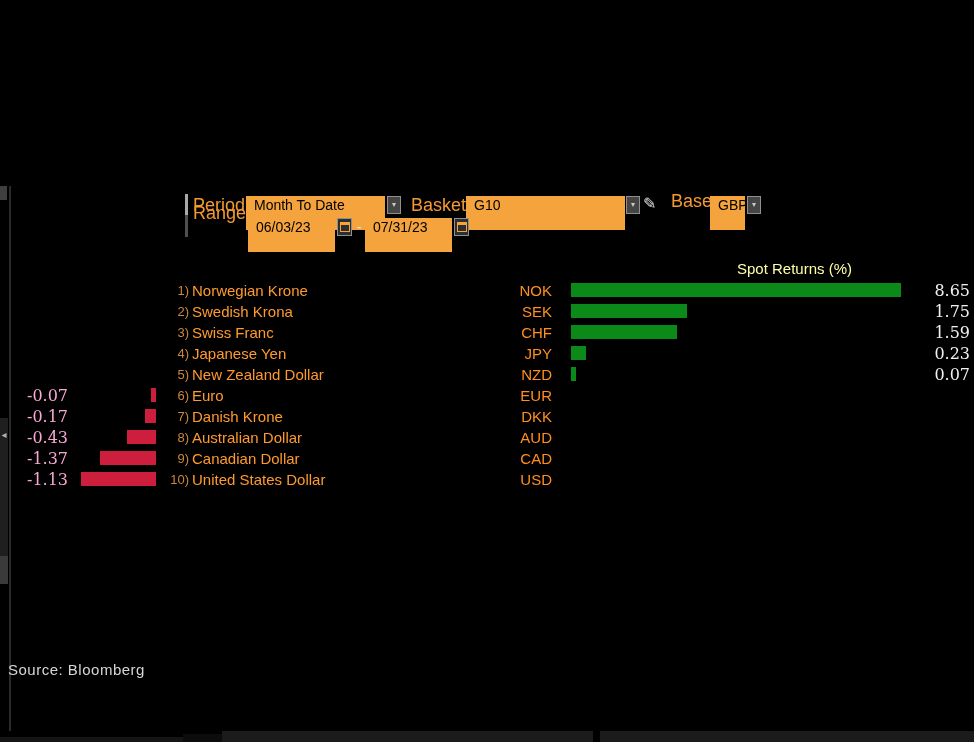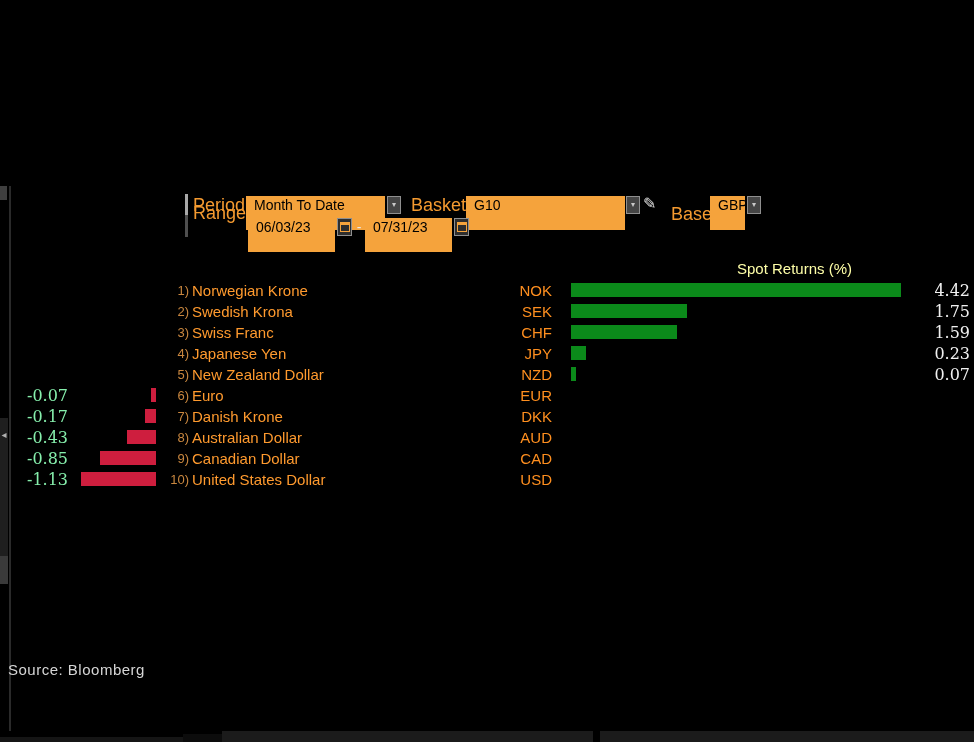--- a/index.html
+++ b/index.html
@@ -21,21 +21,21 @@
   .tb-dash{position:absolute;left:354px;top:218px;width:10px;color:#e8e8e8;font-size:14px;
            line-height:18px;text-align:center;}
   .pencil{position:absolute;left:643px;top:194px;font-size:16px;color:#e0e0e0;cursor:pointer;}
 
   
   .chart-title{position:absolute;left:0;top:258px;width:852px;height:21px;text-align:right;
                font-size:15px;line-height:21px;color:#ffffa8;}
   .row{position:absolute;left:0;width:974px;height:21px;}
   .row span{position:absolute;display:block;}
   .nval{left:20px;width:48px;text-align:right;font-family:"DejaVu Serif",serif;
-        font-size:16px;line-height:21px;color:#86efac;}
+        font-size:16px;line-height:21px;color:#f9a8d4;}
   .bar{top:3px;height:14px;width:0;}
   .bar.neg{right:818px;}
   .bar.pos{left:571px;}
   .num{left:148px;width:41px;text-align:right;font-size:13px;line-height:21px;color:#c9873f;}
   .name{left:192px;font-size:15px;line-height:21px;color:#ff9a2e;white-space:nowrap;cursor:pointer;}
   .tkr{left:500px;width:52px;text-align:right;font-size:15px;line-height:21px;color:#ff8f1f;}
   .pval{right:4px;width:60px;text-align:right;font-family:"DejaVu Serif",serif;
         font-size:16px;line-height:21px;color:#f0f0f0;}
 
   
@@ -64,21 +64,21 @@
   <span class="tb-label" style="left:193px;top:196px">Period</span>
   <div class="tb-box" style="left:246px;top:196px;width:139px">Month To Date</div>
   <div class="tb-drop" style="left:387px;top:196px"><span>▾</span></div>
 
   <span class="tb-label" style="left:411px;top:196px">Basket</span>
   <div class="tb-box" style="left:466px;top:196px;width:159px">G10</div>
   <div class="tb-drop" style="left:626px;top:196px"><span>▾</span></div>
 
   <div class="pencil">✎</div>
 
-  <span class="tb-label" style="left:671px;top:205px">Base</span>
+  <span class="tb-label" style="left:671px;top:192px">Base</span>
   <div class="tb-box" style="left:710px;top:196px;width:35px">GBP</div>
   <div class="tb-drop" style="left:747px;top:196px"><span>▾</span></div>
 
   <span class="tb-label" style="left:193px;top:204px">Range</span>
   <div class="tb-box" style="left:248px;top:218px;width:87px">06/03/23</div>
   <div class="tb-cal" style="left:337px;top:218px">
       <span class="cal-glyph"></span>
     </div>
   <span class="tb-dash">-</span>
   <div class="tb-box" style="left:365px;top:218px;width:87px">07/31/23</div>
@@ -88,21 +88,21 @@
 
   <div class="chart-title">Spot Returns (%)</div>
 
   <div class="row" style="top:280px">
     <span class="nval"></span>
     <span class="bar neg"></span>
     <span class="num">1)</span>
     <span class="name">Norwegian Krone</span>
     <span class="tkr">NOK</span>
     <span class="bar pos" style="width: 330px; background: rgb(11, 138, 26);"></span>
-    <span class="pval">4.42</span>
+    <span class="pval">8.65</span>
   </div>
   <div class="row" style="top:301px">
     <span class="nval"></span>
     <span class="bar neg"></span>
     <span class="num">2)</span>
     <span class="name">Swedish Krona</span>
     <span class="tkr">SEK</span>
     <span class="bar pos" style="width: 116.2px; background: rgb(11, 138, 26);"></span>
     <span class="pval">1.75</span>
   </div>
@@ -154,21 +154,21 @@
   <div class="row" style="top:427px">
     <span class="nval">-0.43</span>
     <span class="bar neg" style="width: 28.6px; background: rgb(206, 30, 62);"></span>
     <span class="num">8)</span>
     <span class="name">Australian Dollar</span>
     <span class="tkr">AUD</span>
     <span class="bar pos"></span>
     <span class="pval"></span>
   </div>
   <div class="row" style="top:448px">
-    <span class="nval">-0.85</span>
+    <span class="nval">-1.37</span>
     <span class="bar neg" style="width: 56.4px; background: rgb(206, 30, 62);"></span>
     <span class="num">9)</span>
     <span class="name">Canadian Dollar</span>
     <span class="tkr">CAD</span>
     <span class="bar pos"></span>
     <span class="pval"></span>
   </div>
   <div class="row" style="top:469px">
     <span class="nval">-1.13</span>
     <span class="bar neg" style="width: 75px; background: rgb(206, 30, 62);"></span>

